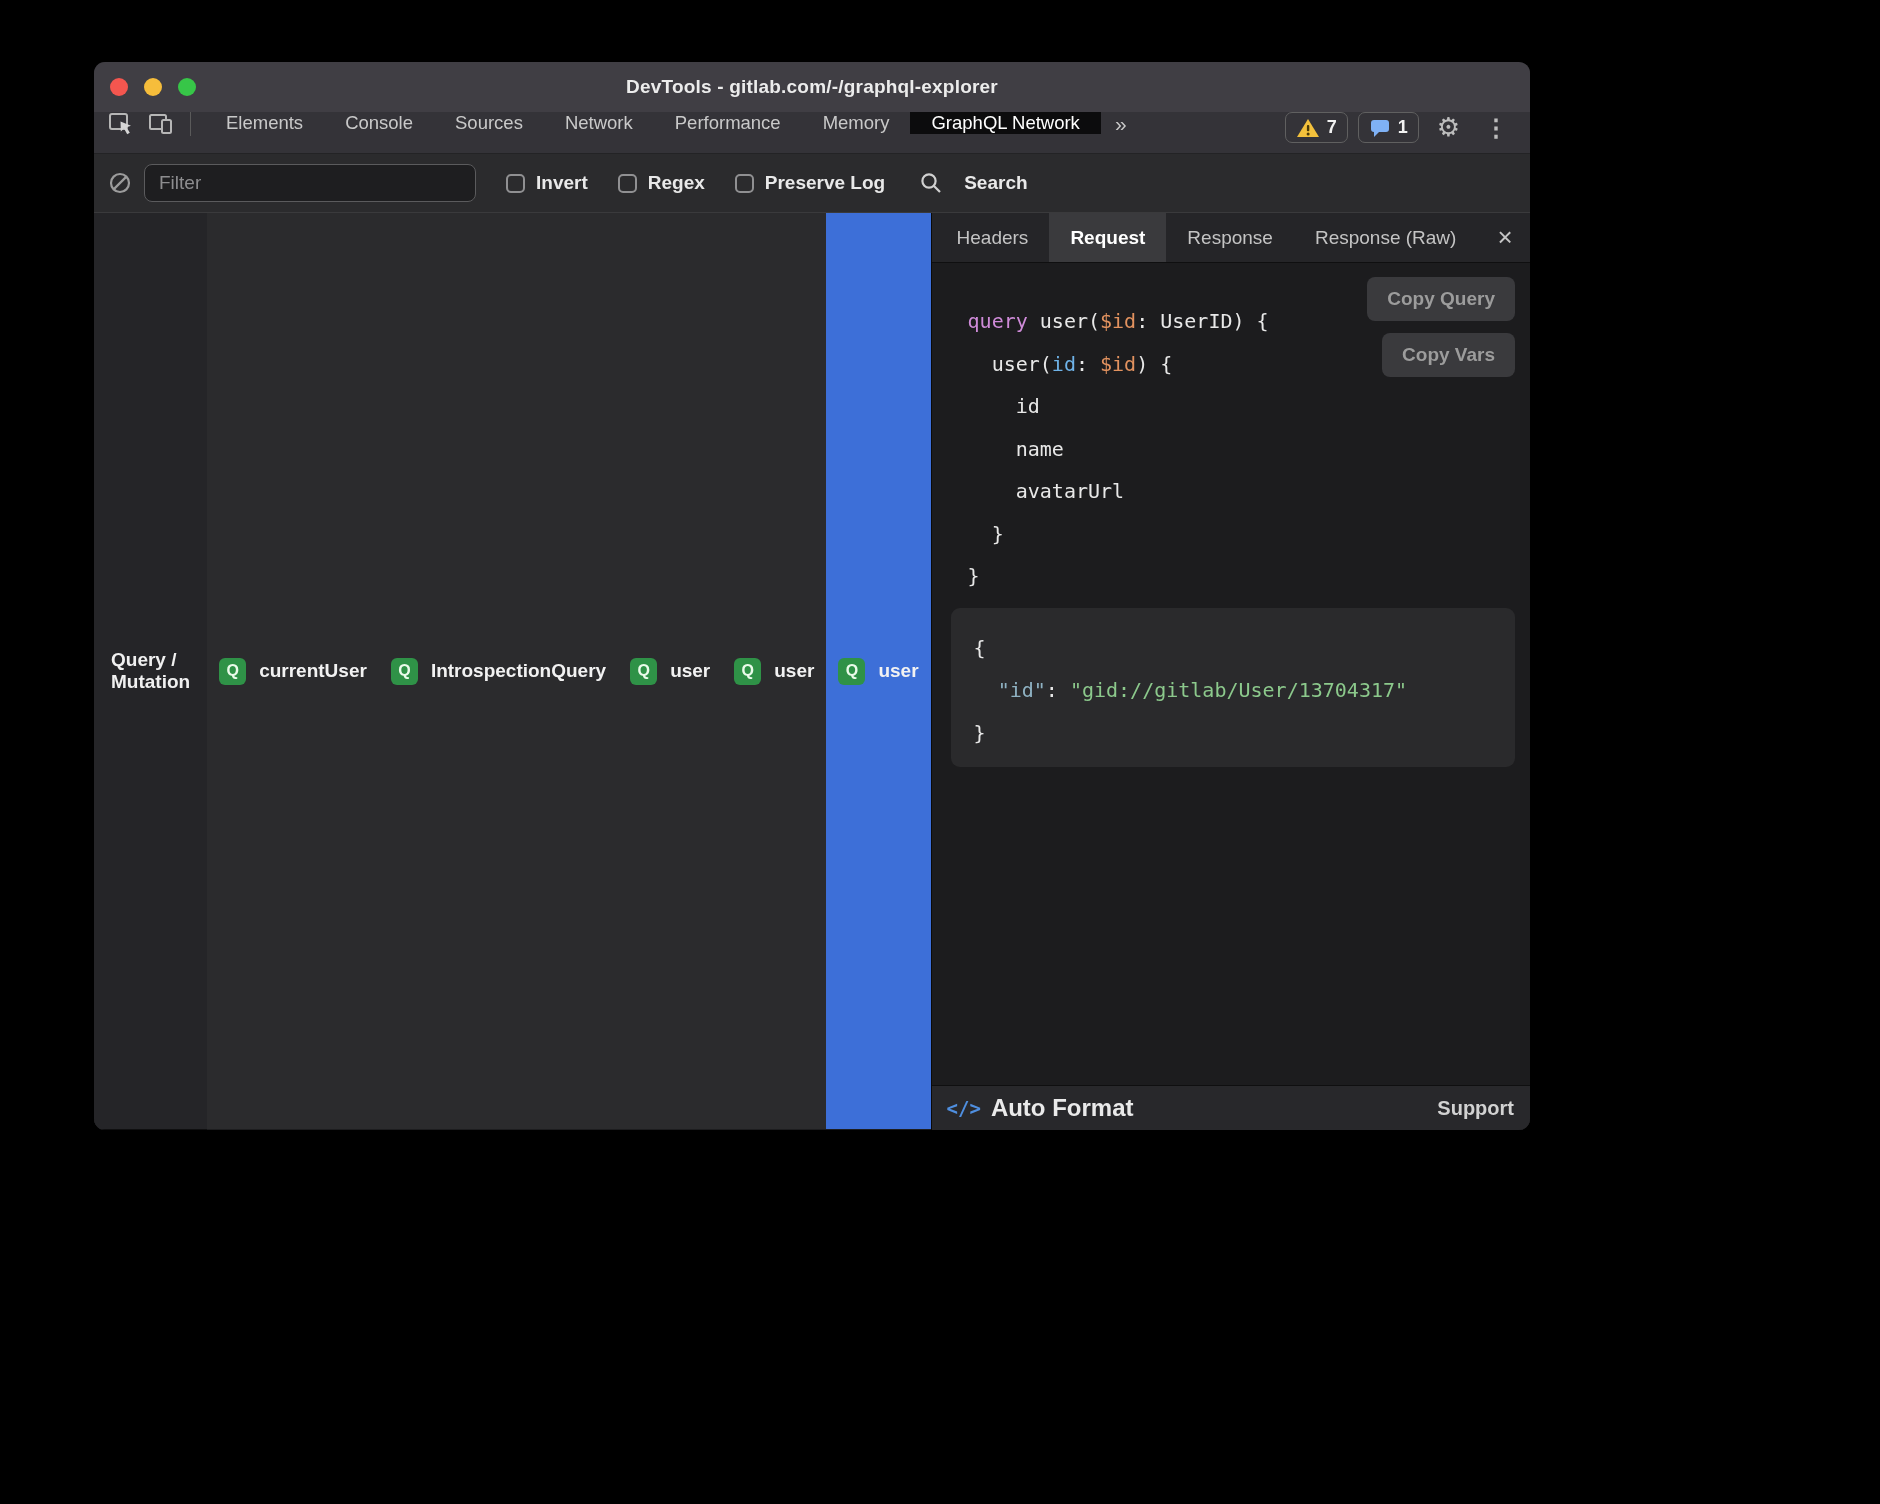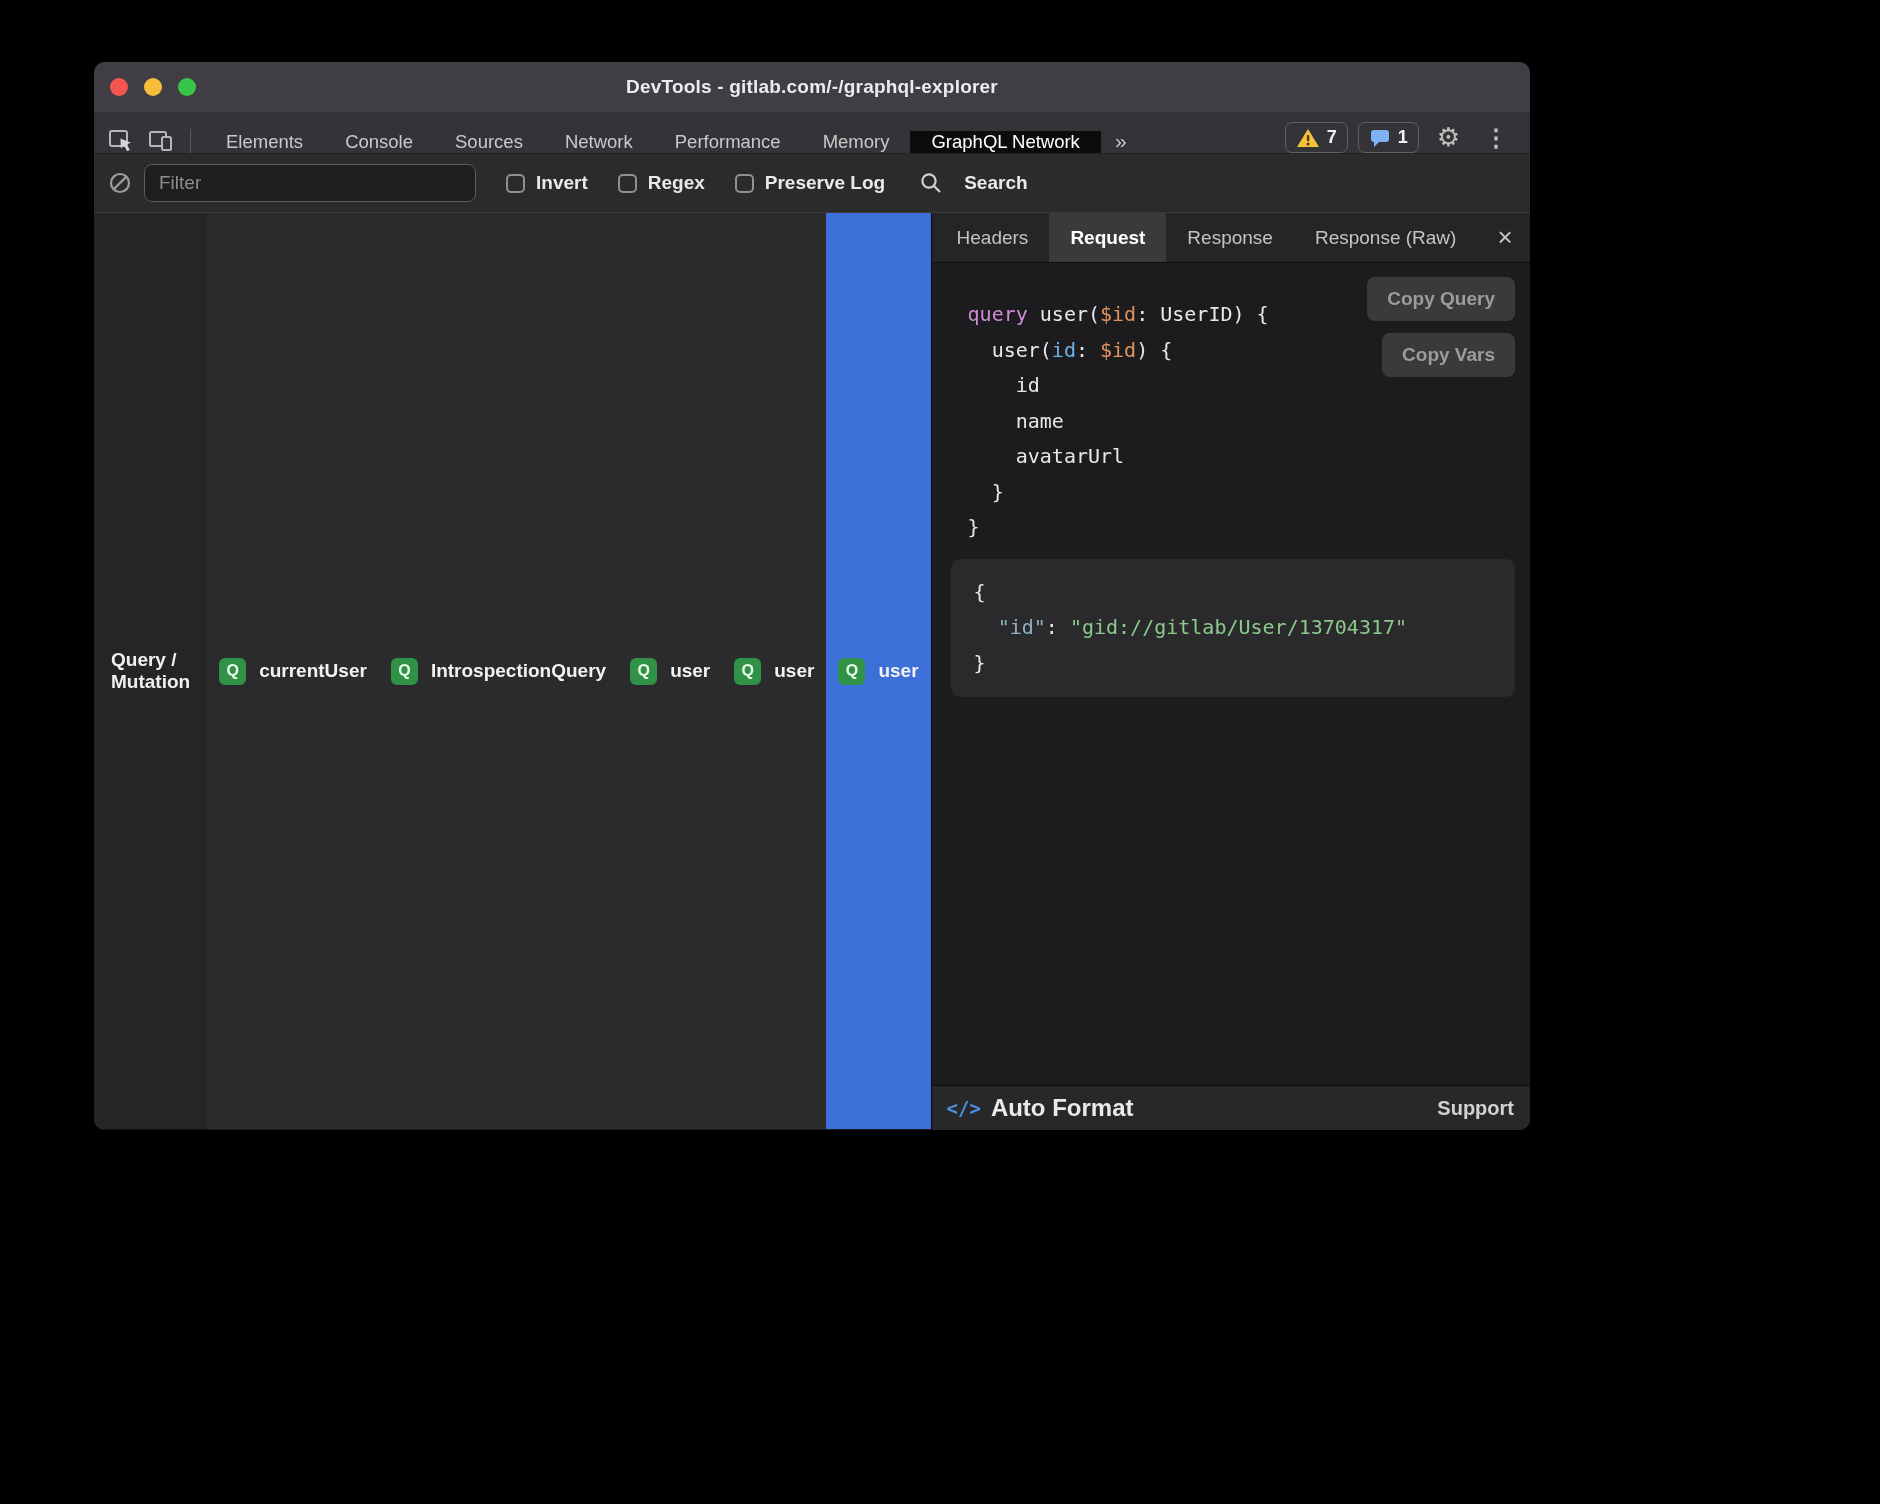--- a/index.html
+++ b/index.html
@@ -19,21 +19,21 @@
     display:flex; align-items:center; justify-content:center;
   }
   .traffic { position:absolute; left:16px; top:0; height:100%; display:flex; align-items:center; gap:16px; }
   .dot { width:18px; height:18px; border-radius:50%; display:inline-block; }
   .dot.red { background:#f4564f; }
   .dot.yellow { background:#f6bd3b; }
   .dot.green { background:#37c648; }
   .title { color:#ececec; font-weight:bold; font-size:19px; letter-spacing:.2px; }
   
   .tabbar {
-    flex:0 0 42px; background:#343338; display:flex; align-items:flex-end;
+    flex:0 0 42px; background:#343338; display:flex; align-items:flex-start;
     color:#c9c9c9; border-bottom:1px solid #232325;
   }
   .tb-icons { display:flex; align-items:center; padding:0 8px 0 14px; gap:14px; }
   .icon-btn { display:flex; align-items:center; justify-content:center; cursor:default; }
   .vsep { width:1px; height:24px; background:#5a5a5a; align-self:center; margin:0 6px 0 2px; }
   .devtool-tab {
     display:flex; align-items:center; padding:0 21px; font-size:18.5px; white-space:nowrap;
   }
   .devtool-tab.active { background:#0c0c0d; color:#ffffff; }
   .overflow-chevron { display:flex; align-items:center; padding:0 14px; font-size:21px; color:#c9c9c9; }
@@ -91,21 +91,21 @@
   .dtab.active { background:#3a3a3d; color:#ffffff; font-weight:600; }
   .close-x { margin-left:auto; display:flex; align-items:center; padding:0 20px; color:#c4c4c4; font-size:26px; }
   .detail-content { flex:1; position:relative; padding:34px 15px 0 19px; overflow:hidden; }
   .copy-col { position:absolute; top:14px; right:15px; display:flex; flex-direction:column; gap:12px; align-items:flex-end; }
   .copy-btn {
     background:#3a3a3d; border:none; border-radius:8px; color:#9c9c9c;
     font-weight:bold; font-size:19px; padding:11px 20px; font-family:"Liberation Sans",sans-serif;
   }
   .code, .vars { font-family:"DejaVu Sans Mono", monospace; font-size:20px; color:#e8e8e8; }
   .code { margin-left:17px; }
-  .cl { white-space:pre; line-height:35.5px; height:35.5px; }
+  .cl { white-space:pre; line-height:35.5px; height:35.5px;margin-top:7px; }
   .kw  { color:#cf8bd9; }
   .var { color:#e2925f; }
   .prop{ color:#6fb3e8; }
   .jkey{ color:#8fb2c3; }
   .jstr{ color:#8cc98c; }
   .vars {
     margin-top:13px; background:#2a2a2c; border-radius:9px; padding:16px 23px; width:100%;
   }
   
   .footer {

